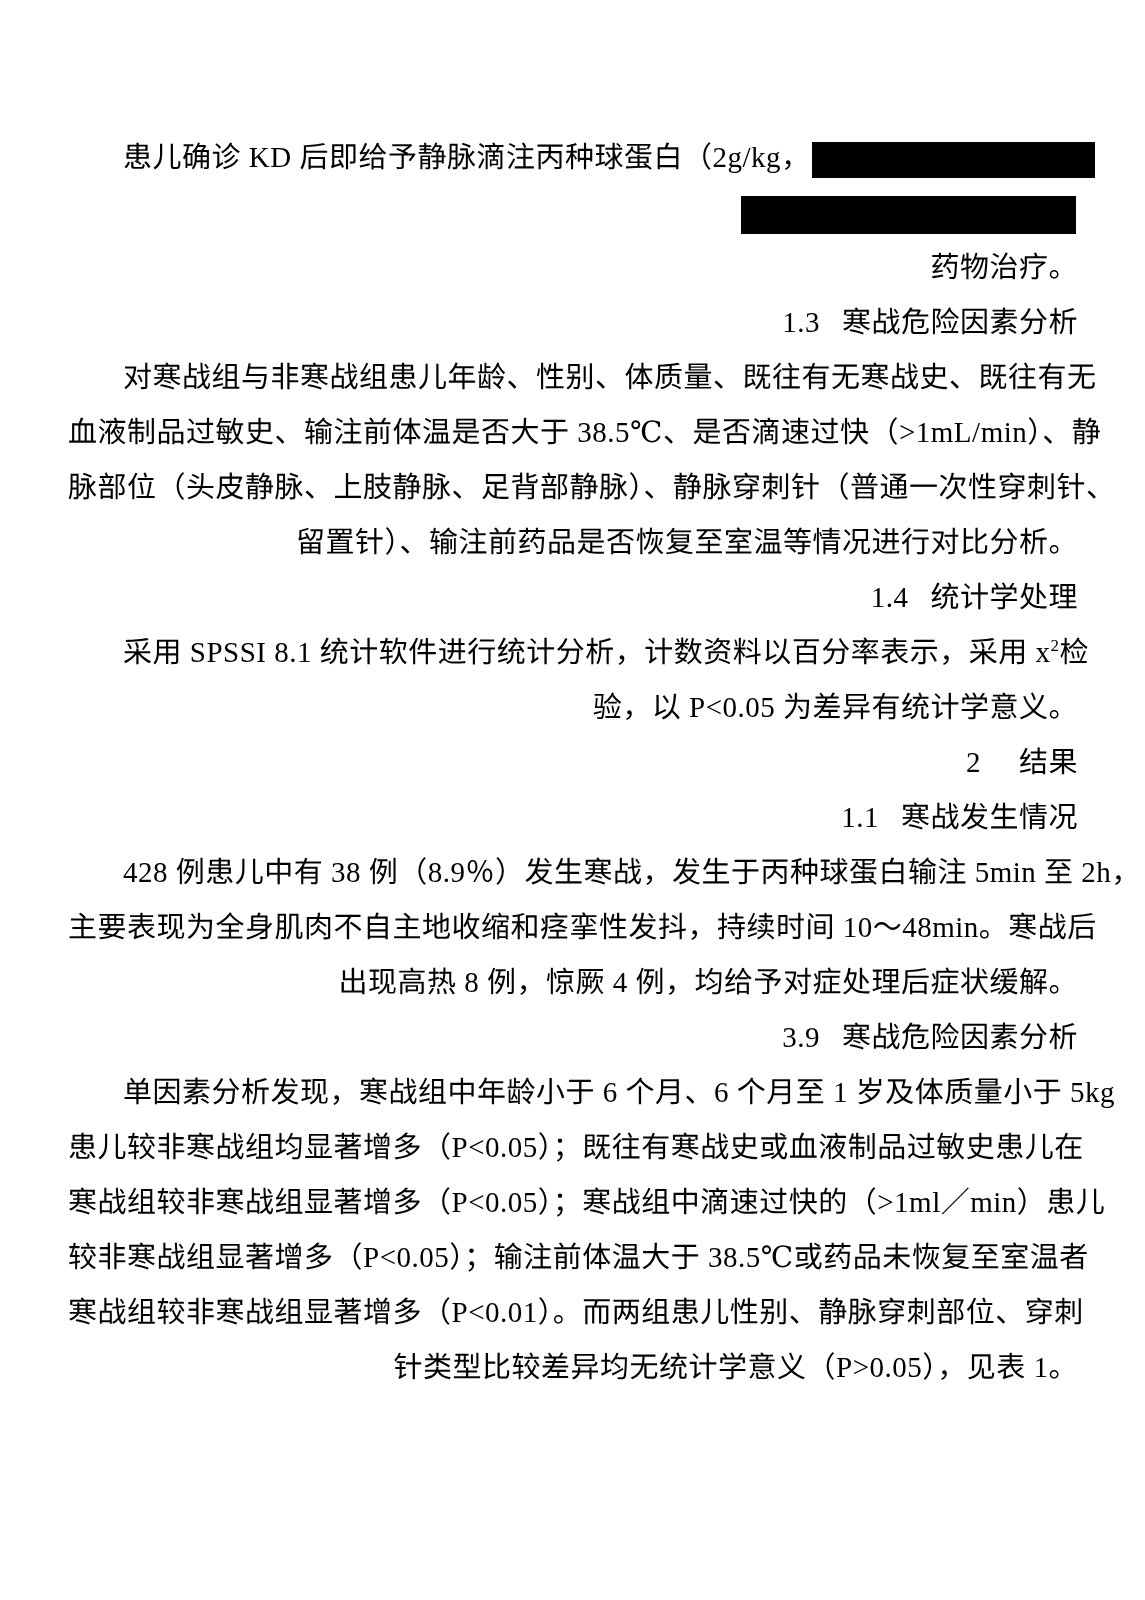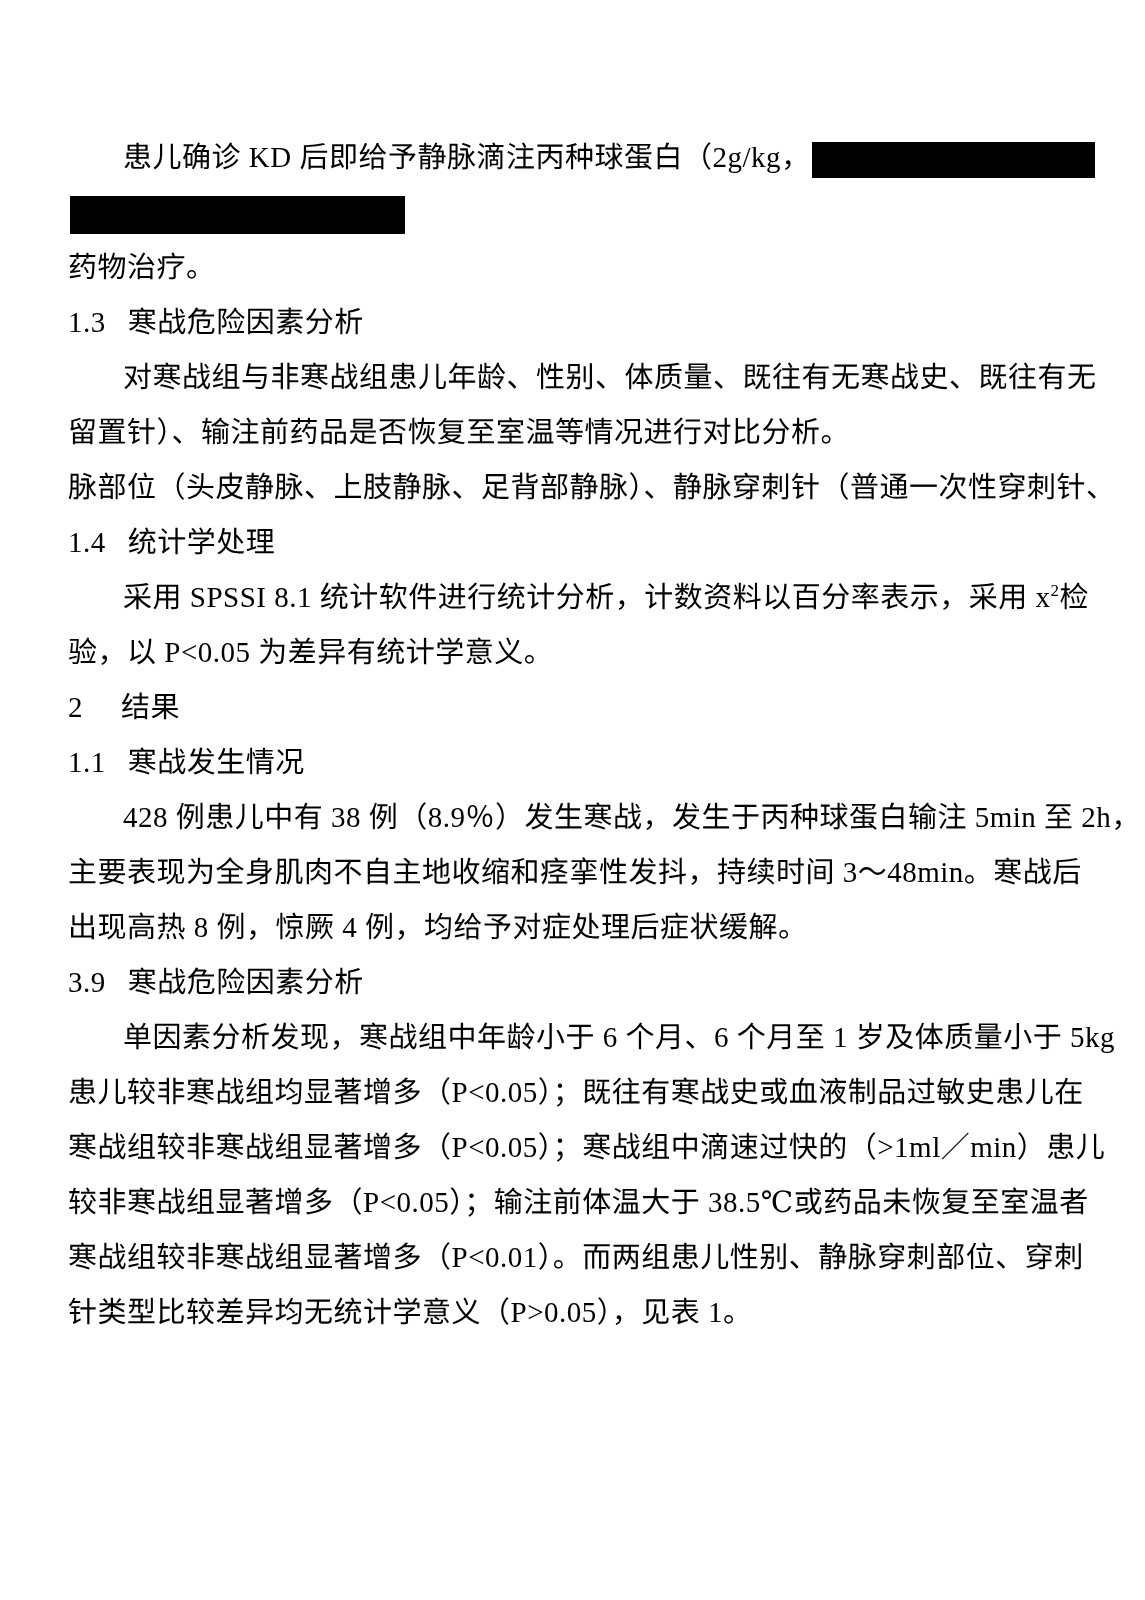--- a/index.html
+++ b/index.html
@@ -21,20 +21,21 @@
     left: 68px;
     top: 130px;
     width: 1010px;
   }
   .line {
     height: 55px;
     line-height: 55px;
     font-size: 29px;
     white-space: pre;
     letter-spacing: 0.5px;
+    text-align: right;
   }
   .line.indent {
     padding-left: 55px;
   }
   .gap {
     display: inline-block;
     height: 1px;
   }
   .redaction {
     display: inline-block;
@@ -51,29 +52,30 @@
 </head>
 <body>
 
 <div class="page">
   <div class="content" id="doc-lines">
       <div class="line indent"><span>患儿确诊 KD 后即给予静脉滴注丙种球蛋白（2g/kg，</span><span class="redaction" style="width: 283px; height: 36px; background: rgb(0, 0, 0);"></span></div>
       <div class="line"><span class="redaction" style="width: 335px; height: 38px; background: rgb(0, 0, 0);"></span></div>
       <div class="line"><span>药物治疗。</span></div>
       <div class="line"><span>1.3</span><span class="gap" style="width: 22px;"></span><span>寒战危险因素分析</span></div>
       <div class="line indent"><span>对寒战组与非寒战组患儿年龄、性别、体质量、既往有无寒战史、既往有无</span></div>
+      <div class="line"><span>血液制品过敏史、输注前体温是否大于 38.5℃、是否滴速过快（&gt;1mL/min）、静</span></div>
+      <div class="line"><span>脉部位（头皮静脉、上肢静脉、足背部静脉）、静脉穿刺针（普通一次性穿刺针、</span></div>
       <div class="line"><span>留置针）、输注前药品是否恢复至室温等情况进行对比分析。</span></div>
-      <div class="line"><span>脉部位（头皮静脉、上肢静脉、足背部静脉）、静脉穿刺针（普通一次性穿刺针、</span></div>
       <div class="line"><span>1.4</span><span class="gap" style="width: 22px;"></span><span>统计学处理</span></div>
       <div class="line indent"><span>采用 SPSSI 8.1 统计软件进行统计分析，计数资料以百分率表示，采用 x</span><sup class="sup2">2</sup><span>检</span></div>
       <div class="line"><span>验，以 P&lt;0.05 为差异有统计学意义。</span></div>
       <div class="line"><span>2</span><span class="gap" style="width: 38px;"></span><span>结果</span></div>
       <div class="line"><span>1.1</span><span class="gap" style="width: 22px;"></span><span>寒战发生情况</span></div>
       <div class="line indent"><span>428 例患儿中有 38 例（8.9％）发生寒战，发生于丙种球蛋白输注 5min 至 2h，</span></div>
-      <div class="line"><span>主要表现为全身肌肉不自主地收缩和痉挛性发抖，持续时间 3～48min。寒战后</span></div>
+      <div class="line"><span>主要表现为全身肌肉不自主地收缩和痉挛性发抖，持续时间 10～48min。寒战后</span></div>
       <div class="line"><span>出现高热 8 例，惊厥 4 例，均给予对症处理后症状缓解。</span></div>
       <div class="line"><span>3.9</span><span class="gap" style="width: 22px;"></span><span>寒战危险因素分析</span></div>
       <div class="line indent"><span>单因素分析发现，寒战组中年龄小于 6 个月、6 个月至 1 岁及体质量小于 5kg</span></div>
       <div class="line"><span>患儿较非寒战组均显著增多（P&lt;0.05）；既往有寒战史或血液制品过敏史患儿在</span></div>
       <div class="line"><span>寒战组较非寒战组显著增多（P&lt;0.05）；寒战组中滴速过快的（&gt;1ml／min）患儿</span></div>
       <div class="line"><span>较非寒战组显著增多（P&lt;0.05）；输注前体温大于 38.5℃或药品未恢复至室温者</span></div>
       <div class="line"><span>寒战组较非寒战组显著增多（P&lt;0.01）。而两组患儿性别、静脉穿刺部位、穿刺</span></div>
       <div class="line"><span>针类型比较差异均无统计学意义（P&gt;0.05），见表 1。</span></div>
     </div>
 </div>

